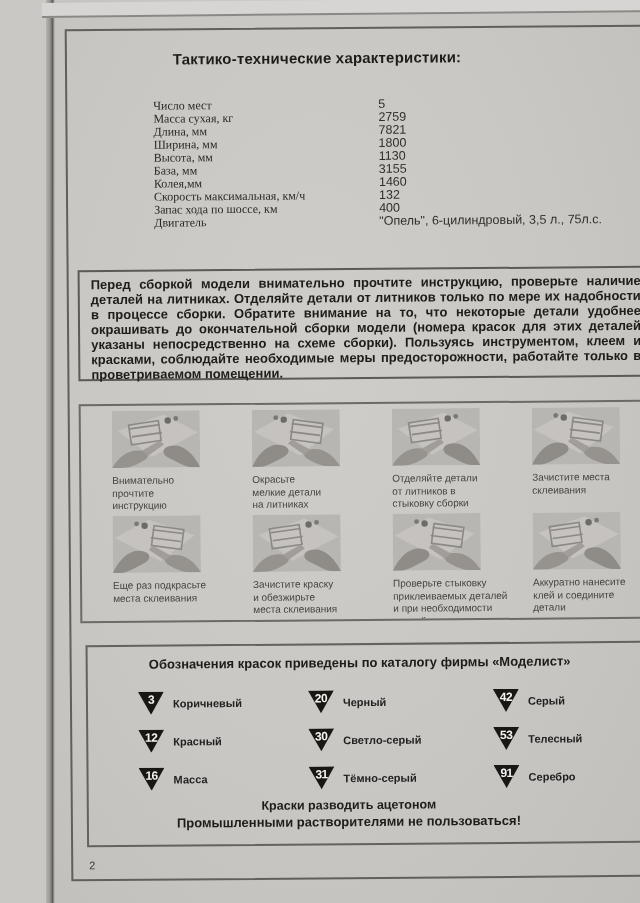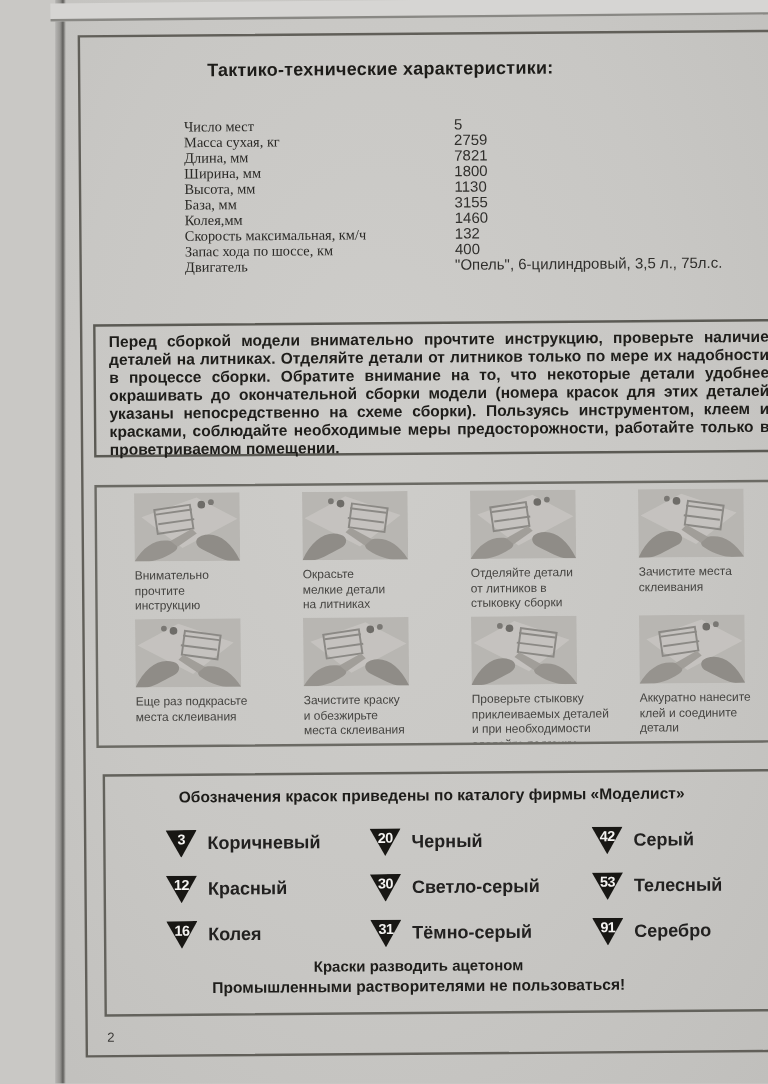--- a/index.html
+++ b/index.html
@@ -52,21 +52,21 @@
   .paints-grid{position:absolute;left:50px;top:44px;display:flex;}
   .paint-col{display:flex;flex-direction:column;}
   .paint-col.c1{width:170px;}
   .paint-col.c2{width:185px;}
   .paint-item{display:flex;align-items:center;height:25px;margin-bottom:13px;}
   .tri{position:relative;width:26px;height:23px;flex:0 0 26px;}
   .tri-shape{position:absolute;inset:0;background:#181714;
     clip-path:polygon(0 0,100% 0,50% 100%);}
   .tri-num{position:absolute;left:0;top:1px;width:100%;text-align:center;
     color:#f4f3f1;font-size:12px;font-weight:bold;letter-spacing:-0.5px;}
-  .paint-name{margin-left:9px;font-size:15px;font-weight:bold;color:#222120;}
+  .paint-name{margin-left:9px;font-size:11px;font-weight:bold;color:#222120;}
   .paints-note1{position:absolute;left:0;top:153px;width:520px;text-align:center;
     font-size:12.5px;font-weight:bold;color:#1e1d1a;}
   .paints-note2{position:absolute;left:0;top:169px;width:520px;text-align:center;
     font-size:13px;font-weight:bold;color:#1e1d1a;}
   
   .page-num{position:absolute;left:16px;top:828px;font-size:11px;color:#3b3a37;}
 </style>
 </head>
 <body>
 
@@ -196,21 +196,21 @@
                   <span class="tri-shape"></span>
                   <span class="tri-num">12</span>
                 </span>
               <span class="paint-name">Красный</span>
             </div>
             <div class="paint-item">
               <span class="tri">
                   <span class="tri-shape"></span>
                   <span class="tri-num">16</span>
                 </span>
-              <span class="paint-name">Колея</span>
+              <span class="paint-name">Масса</span>
             </div>
           </div>
           <div class="paint-col c2">
             <div class="paint-item">
               <span class="tri">
                   <span class="tri-shape"></span>
                   <span class="tri-num">20</span>
                 </span>
               <span class="paint-name">Черный</span>
             </div>

